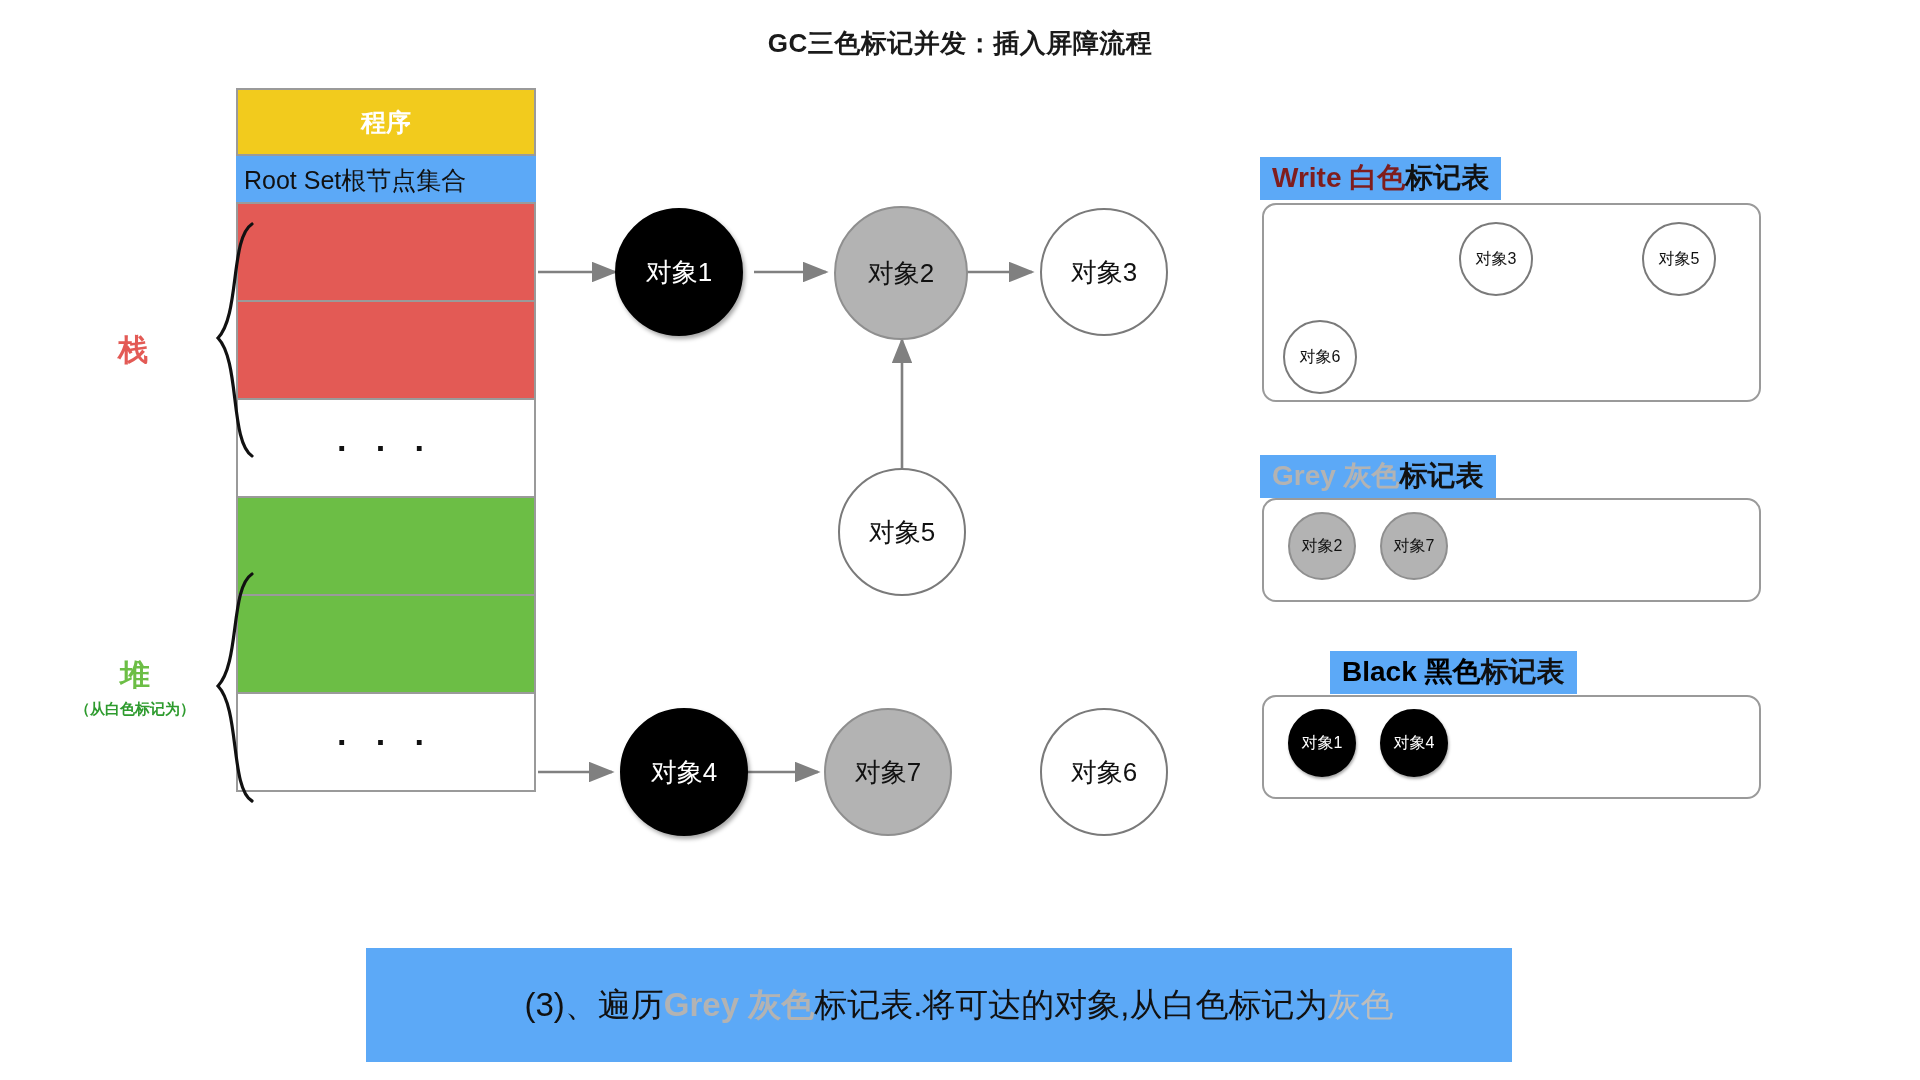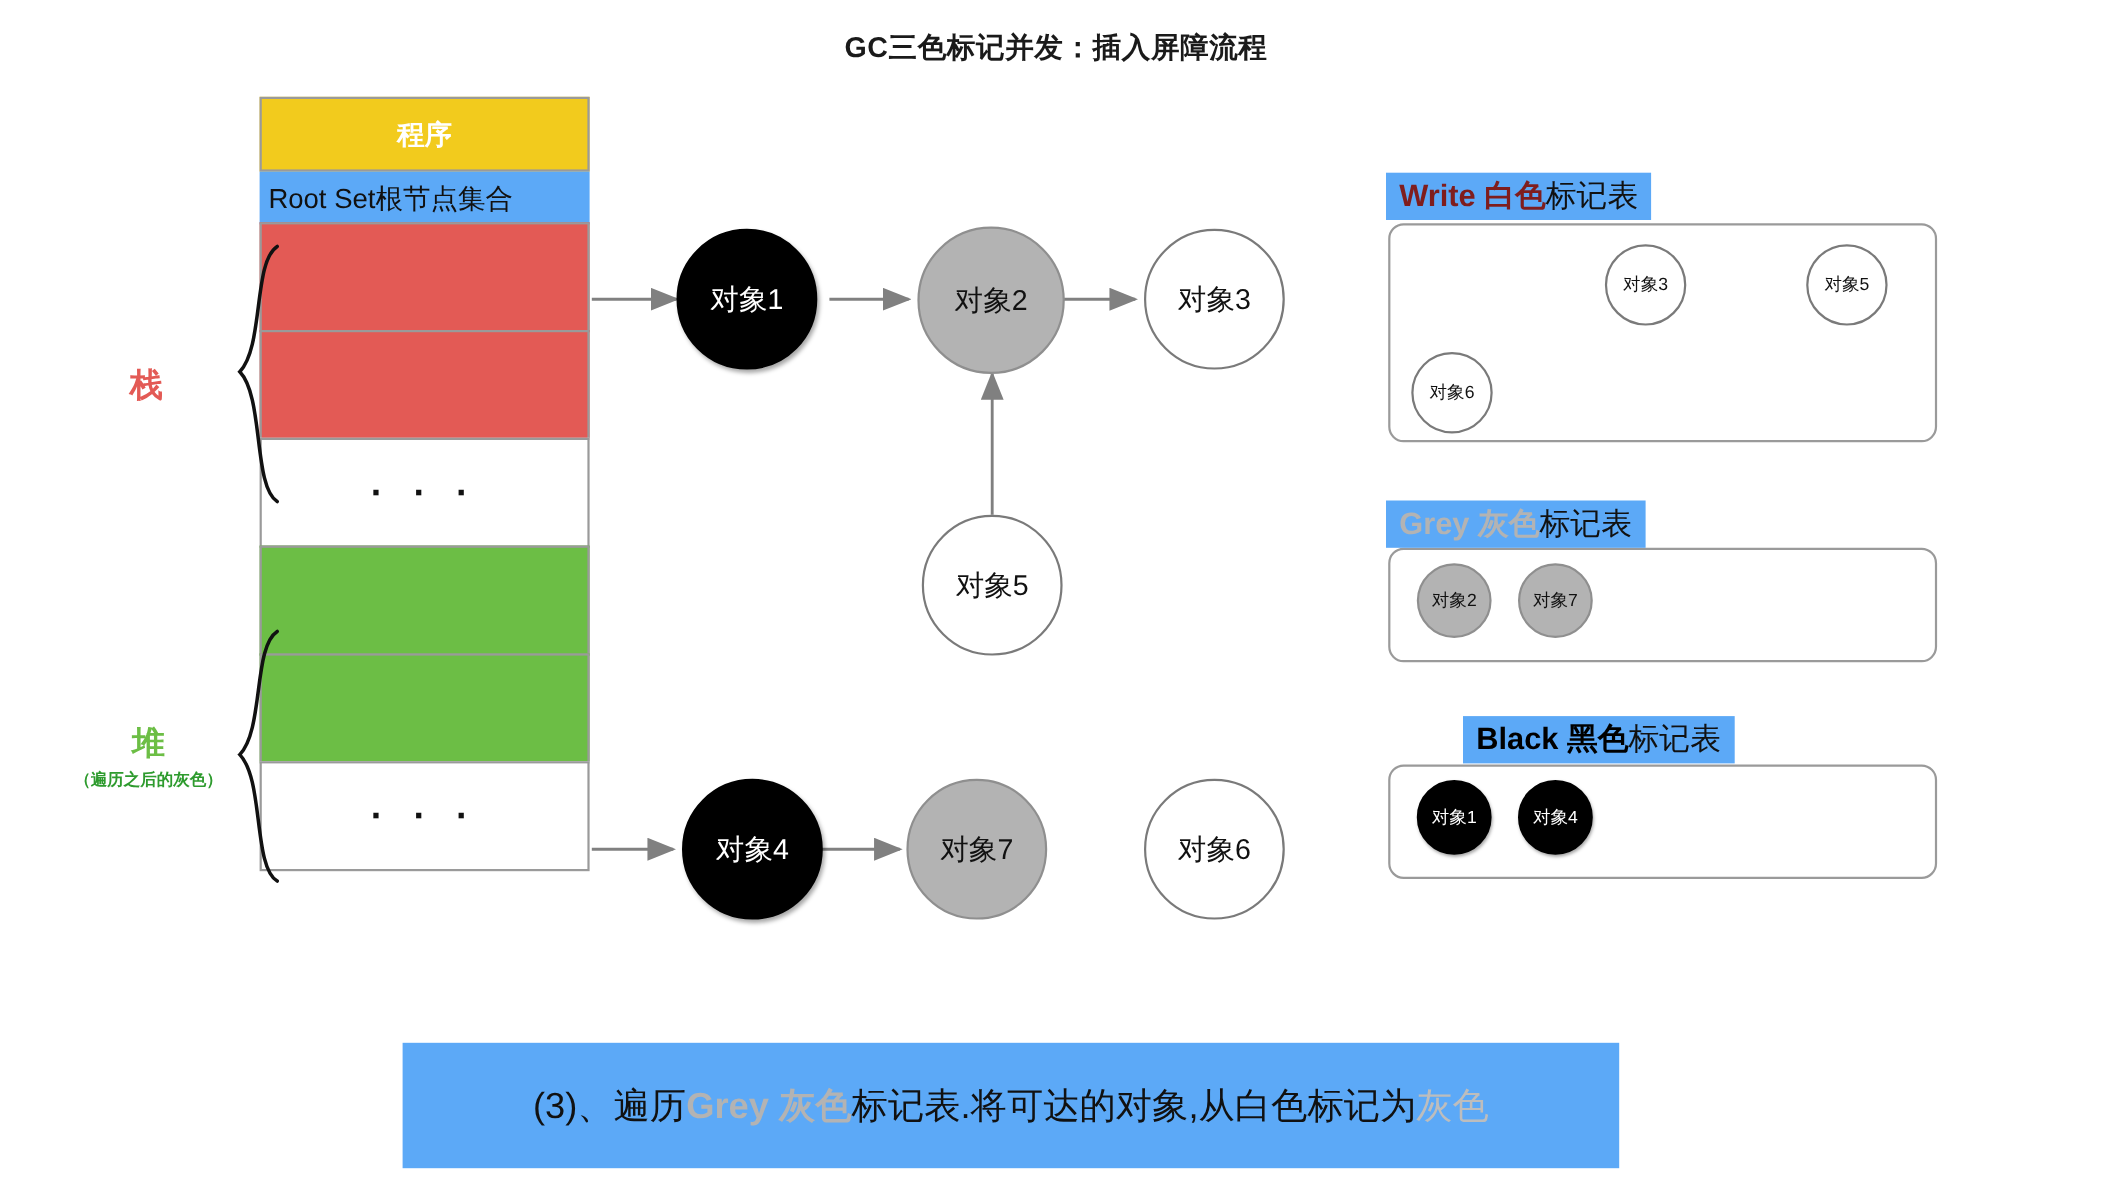--- a/index.html
+++ b/index.html
@@ -57,37 +57,37 @@
 
   
   .marktable{}
   .mt-head{
     position:absolute;background:#5CA9F7;padding:3px 12px 5px 12px;
     font-size:28px;font-weight:bold;white-space:nowrap;z-index:3;line-height:1.25;
   }
   .mt-head .w{color:#7f1d1d;}
   .mt-head .g{color:#B3B3B3;}
   .mt-head .b{color:#000000;}
-  .mt-head .k{color:#111111;font-weight:normal;}
+  .mt-head .k{color:#111111;font-weight:bold;}
   .mt-box{
     position:absolute;border:2px solid #9a9a9a;border-radius:14px;background:#fff;z-index:1;
   }
   .chip{
     position:absolute;border-radius:50%;display:flex;align-items:center;justify-content:center;
     font-size:16px;box-sizing:border-box;z-index:2;
   }
   .chip.white{background:#fff;border:2px solid #7a7a7a;color:#111;}
   .chip.grey{background:#B3B3B3;border:2px solid #8f8f8f;color:#111;}
   .chip.black{background:#000;border:2px solid #000;color:#fff;box-shadow:1px 2px 3px rgba(0,0,0,.35);}
 
   
   #caption{
     left:366px;top:948px;width:1106px;height:114px;background:#5CA9F7;
     display:flex;flex-direction:column;align-items:center;justify-content:center;
-    text-align:center;color:#111;font-size:33px;line-height:1.28;
+    text-align:center;color:#111;font-size:33px;line-height:1.28;padding-left:40px;
   }
   #caption .grey{color:#B3B3B3;font-weight:bold;}
   #caption .greysoft{color:#BDBDBD;}
   #caption .blk{font-weight:bold;color:#000;}
   .cap-line{white-space:nowrap;}
 </style>
 </head>
 <body>
 
 <div class="canvas">
@@ -116,21 +116,21 @@
   <svg class="abs bracewrap" style="left:200px;top:220px;width:60px;height:240px;" viewBox="0 0 60 240">
     <path d="M52 4 C30 18, 40 95, 18 118 C40 141, 30 222, 52 236" fill="none" stroke="#111" stroke-width="3.2" stroke-linecap="round"></path>
   </svg>
   <svg class="abs bracewrap" style="left:200px;top:570px;width:60px;height:235px;" viewBox="0 0 60 235">
     <path d="M52 4 C30 18, 40 93, 18 116 C40 139, 30 218, 52 231" fill="none" stroke="#111" stroke-width="3.2" stroke-linecap="round"></path>
   </svg>
 
   <div class="abs sidelabel" id="stack-label">栈</div>
   <div class="abs sidelabel" id="heap-label">
     <span class="big">堆</span>
-    <span class="small">（遍历之后的灰色）</span>
+    <span class="small">（从白色标记为）</span>
   </div>
 
   <svg class="abs" style="left:0;top:0;width:1920px;height:1080px;pointer-events:none;">
     <defs>
       <marker id="ah" markerWidth="10" markerHeight="8" refX="9" refY="4" orient="auto">
         <path d="M0,0 L10,4 L0,8 z" fill="#808080"></path>
       </marker>
     </defs>
 
     <line x1="538" y1="272" x2="615" y2="272" stroke="#808080" stroke-width="2.6" marker-end="url(#ah)"></line>

